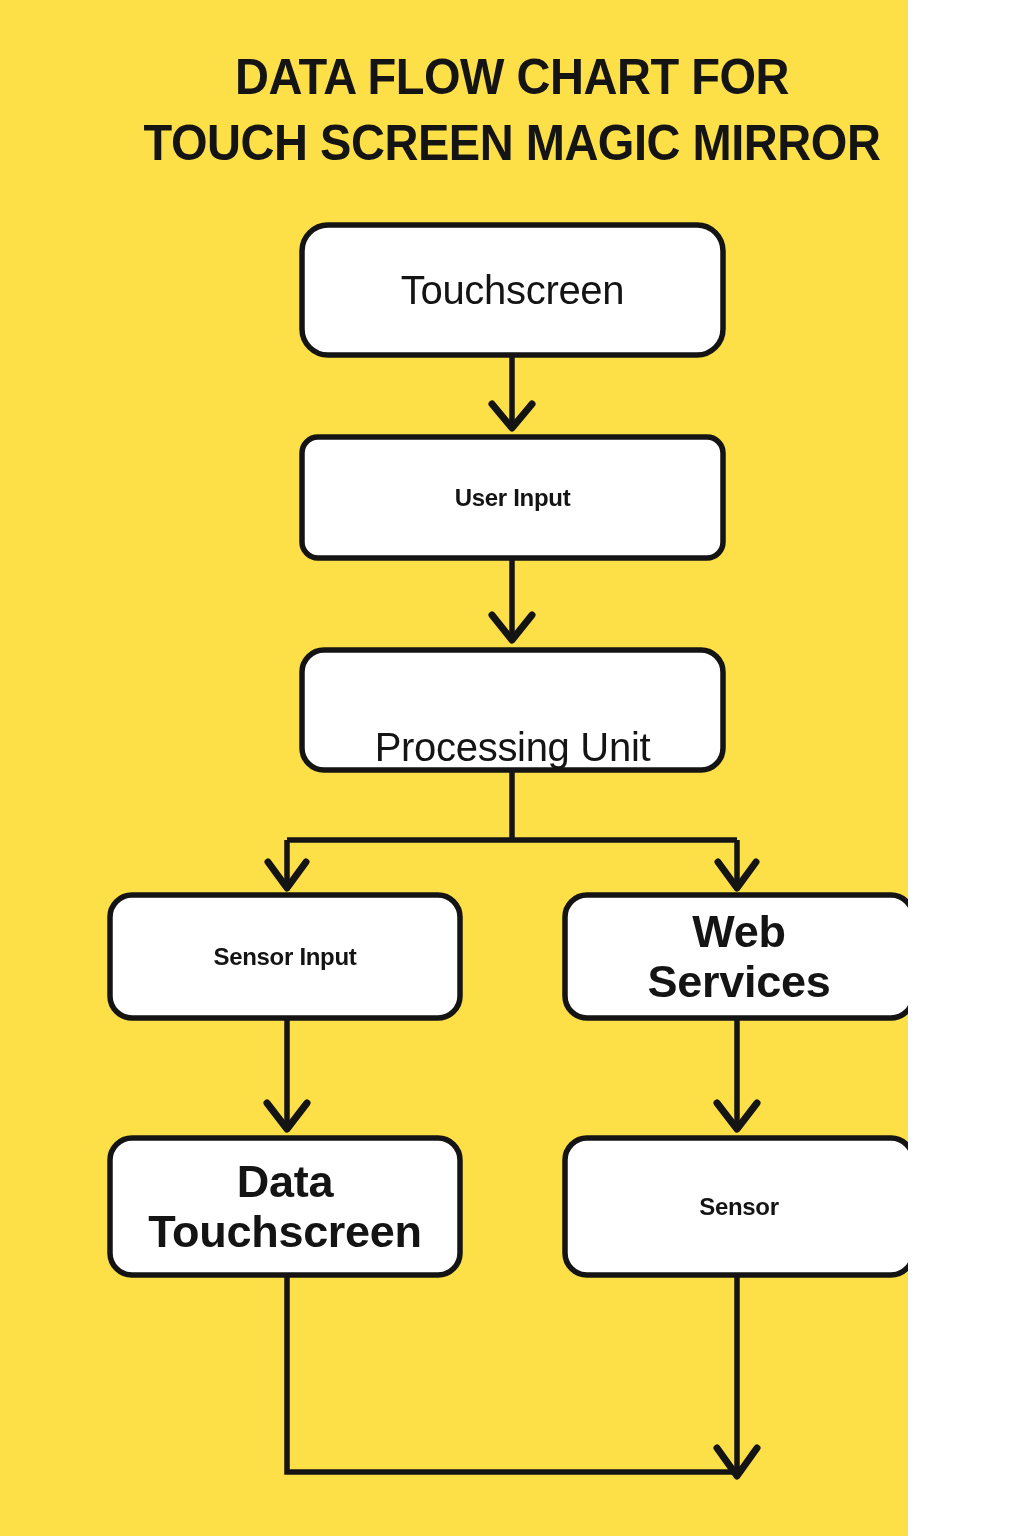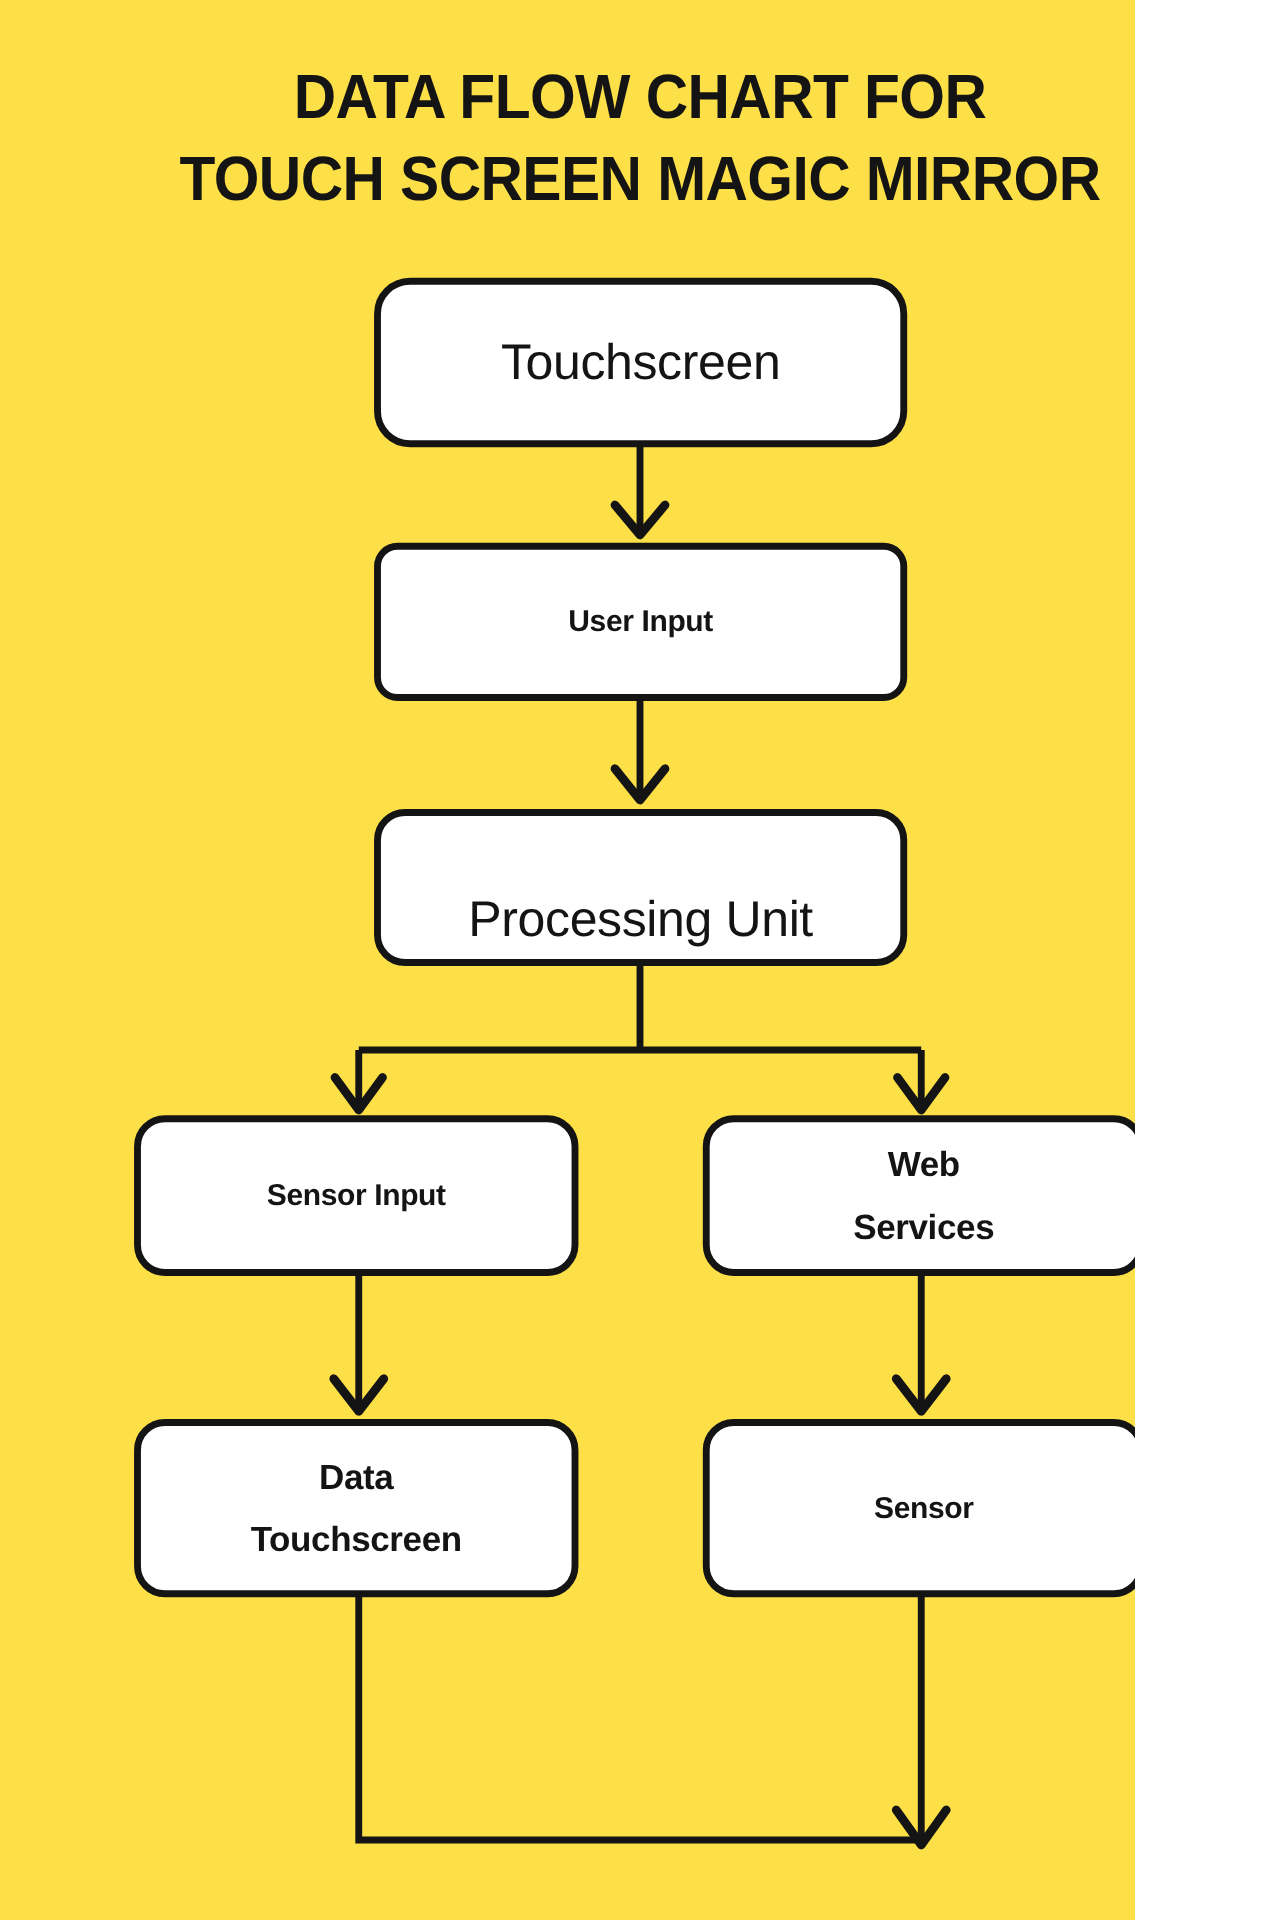--- a/index.html
+++ b/index.html
@@ -65,21 +65,21 @@
     letter-spacing: -0.3px;
     white-space: pre-line;
     color: #141414;
   }
   .node-label.compact {
     font-size: 24px;
     line-height: 47px;
     font-weight: 600;
   }
   .node-label.two-line {
-    font-size: 28px;
+    font-size: 45px;
     line-height: 50px;
     font-weight: 600;
   }
 </style>
 </head>
 <body>
 
 <div id="page">
 
   <div id="title-block">
@@ -150,21 +150,21 @@
   </svg>
 
   <div class="node" style="left:302px; top:225px; width:421px; height:130px;">
     <span class="node-label">Touchscreen</span>
   </div>
 
   <div class="node" style="left:302px; top:437px; width:421px; height:121px;">
     <span class="node-label compact">User Input</span>
   </div>
 
-  <div class="node" style="left:302px; top:676px; width:421px; height:120px;">
+  <div class="node" style="left:302px; top:650px; width:421px; height:120px;align-items:flex-end;">
     <span class="node-label">Processing Unit</span>
   </div>
 
   <div class="node" style="left:110px; top:895px; width:350px; height:123px;">
     <span class="node-label compact">Sensor Input</span>
   </div>
 
   <div class="node" style="left:565px; top:895px; width:348px; height:123px;">
     <span class="node-label two-line">Web
 Services</span>

